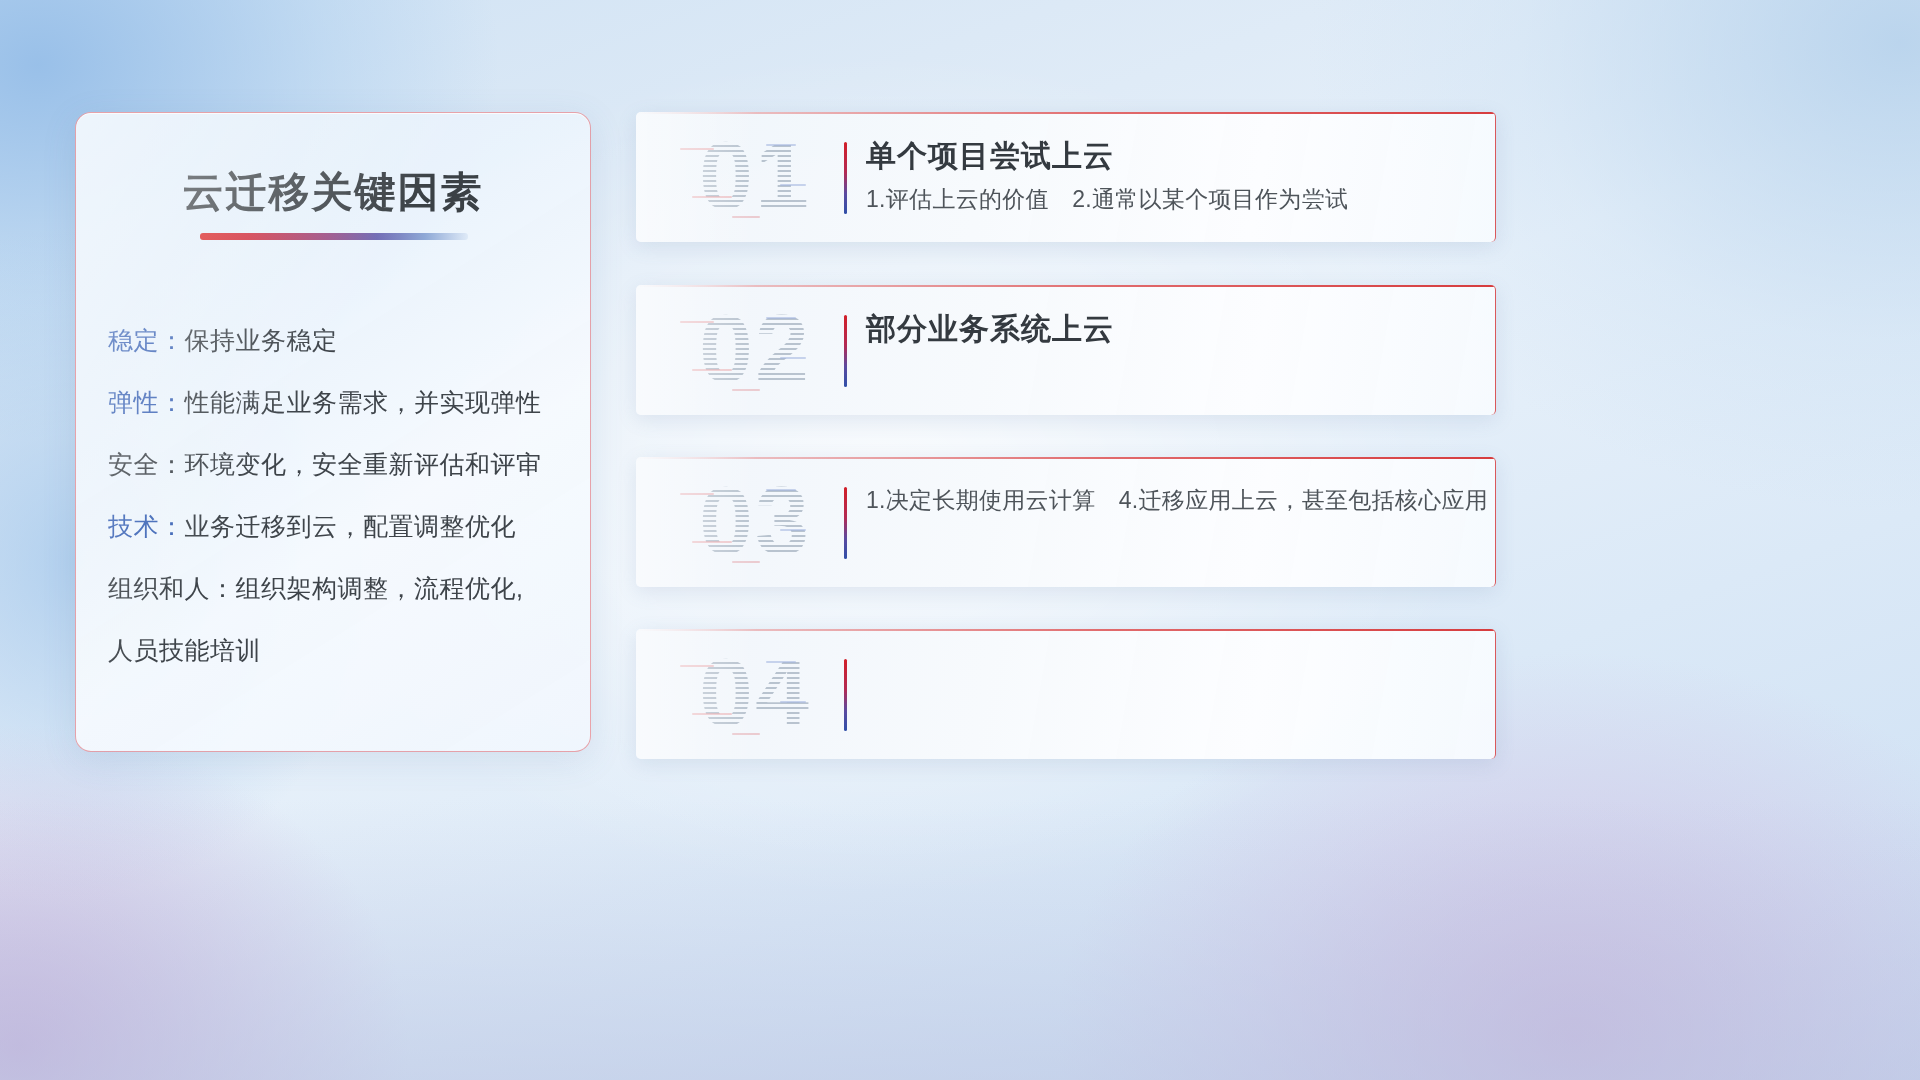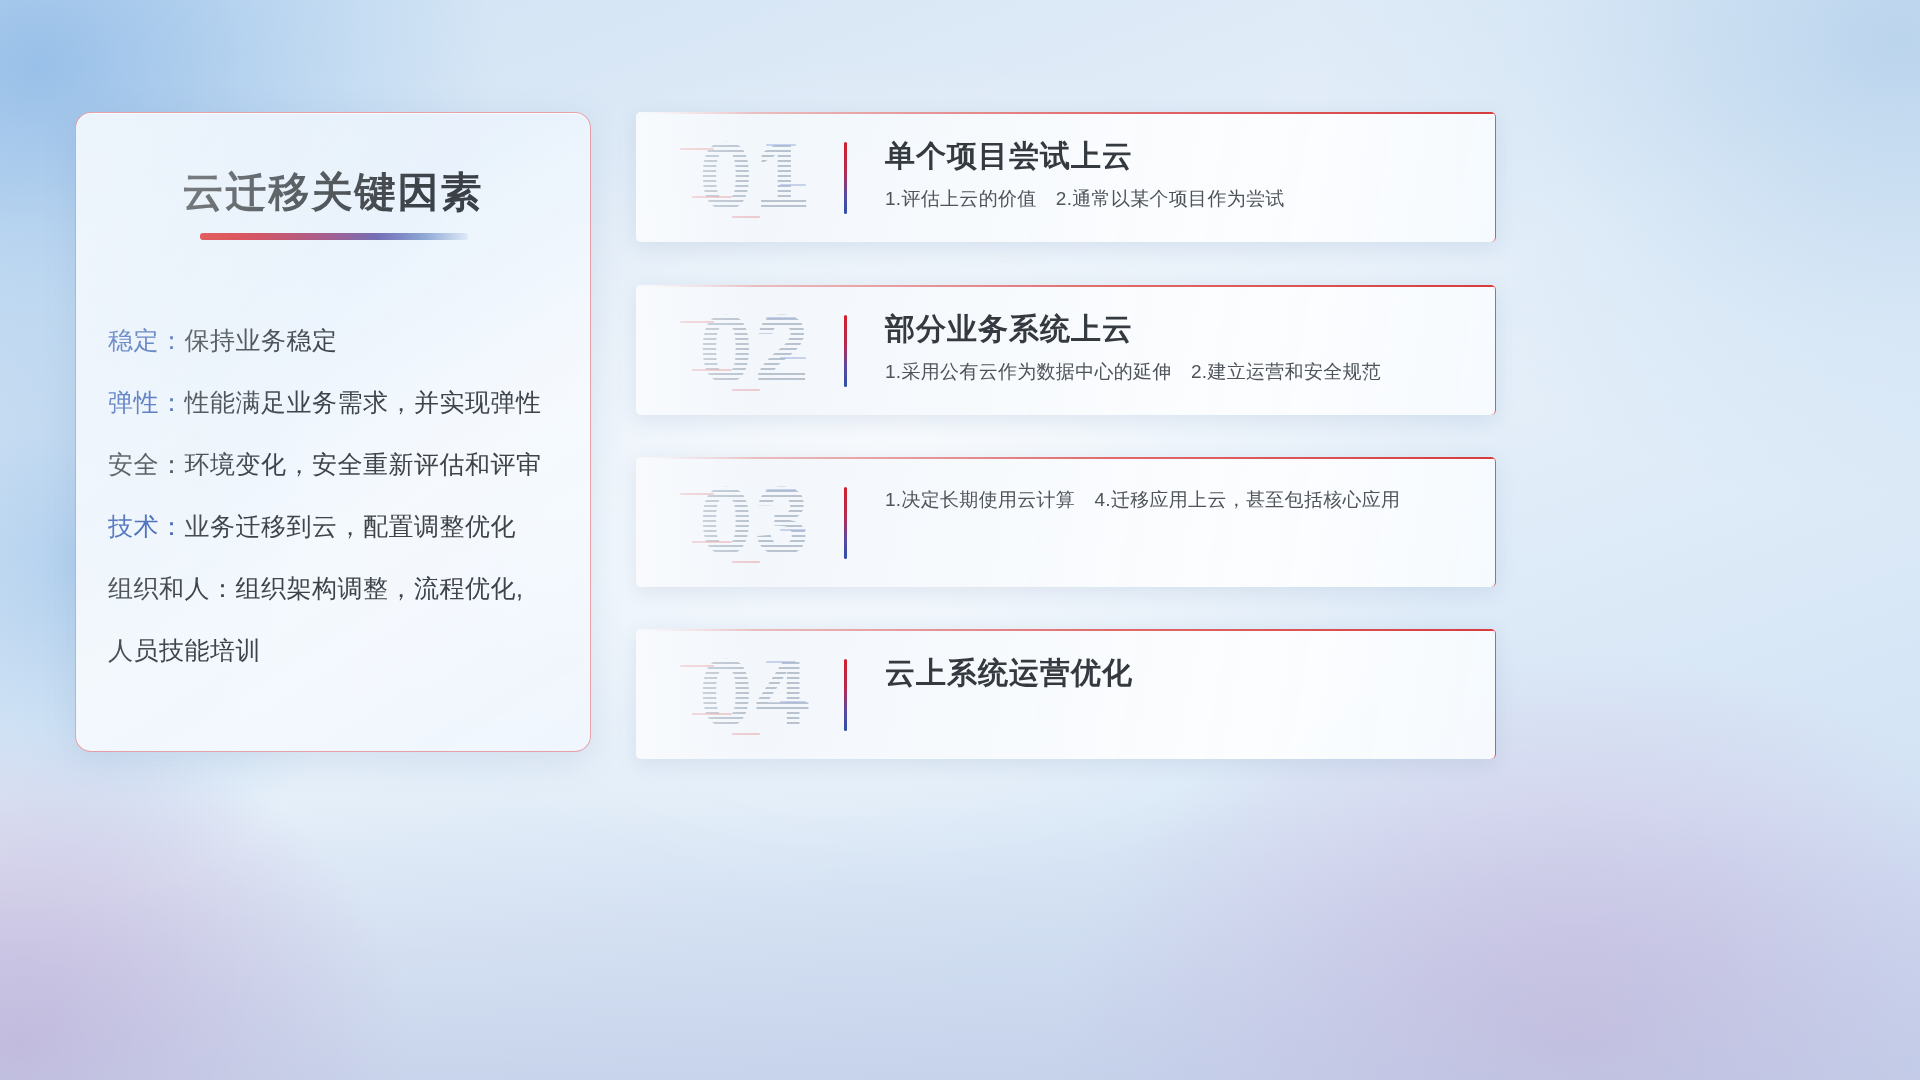--- a/index.html
+++ b/index.html
@@ -139,28 +139,28 @@
   .rc-num .a2 { left:96px;  top:34px;  width:30px; background:#4f6fc0; }
   .rc-num .a3 { left:22px;  top:86px;  width:40px; background:#e04a4c; }
   .rc-num .a4 { left:110px; top:74px;  width:26px; background:#4f6fc0; }
   .rc-num .a5 { left:62px;  top:106px; width:28px; background:#d4555c; }
 
   .rc-bar {
     position:absolute; left:208px; top:30px;
     width:3px; height:72px; border-radius:2px;
     background:linear-gradient(180deg,#d21f28 0%, #b42a52 42%, #5a4aa0 72%, #2f4fa8 100%);
   }
-  .rc-body { position:absolute; left:230px; top:22px; right:24px;margin-left:19px; }
+  .rc-body { position:absolute; left:230px; top:22px; right:24px; }
   .rc-title {
     font-size:30px; font-weight:bold; color:#343a40;
     letter-spacing:1px; line-height:44px; white-space:nowrap;
   }
   .rc-sub {
     margin-top:7px;
-    font-size:19px; color:#4e545a; letter-spacing:.3px;
+    font-size:23px; color:#4e545a; letter-spacing:.3px;
     line-height:28px; white-space:nowrap;
   }
 </style>
 </head>
 <body>
 
 <div id="bg">
   <div class="bg-layer bg-base"></div>
   <div class="bg-layer bg-tl"></div>
   <div class="bg-layer bg-tr"></div>
@@ -220,21 +220,20 @@
       <span>02</span>
       <i class="accent a1"></i>
         <i class="accent a2"></i>
         <i class="accent a3"></i>
         <i class="accent a4"></i>
         <i class="accent a5"></i>
     </div>
     <div class="rc-bar"></div>
     <div class="rc-body">
       <div class="rc-title">部分业务系统上云</div>
-      <div class="rc-sub">1.采用公有云作为数据中心的延伸　2.建立运营和安全规范</div>
     </div>
   </div>
 
   <div class="rc" id="rc3">
     <div class="rc-num">
       <span>03</span>
       <i class="accent a1"></i>
         <i class="accent a2"></i>
         <i class="accent a3"></i>
         <i class="accent a4"></i>
@@ -250,17 +249,16 @@
     <div class="rc-num">
       <span>04</span>
       <i class="accent a1"></i>
         <i class="accent a2"></i>
         <i class="accent a3"></i>
         <i class="accent a4"></i>
         <i class="accent a5"></i>
     </div>
     <div class="rc-bar"></div>
     <div class="rc-body">
-      <div class="rc-title">云上系统运营优化</div>
     </div>
   </div>
 
 </div>
 
 </body></html>

